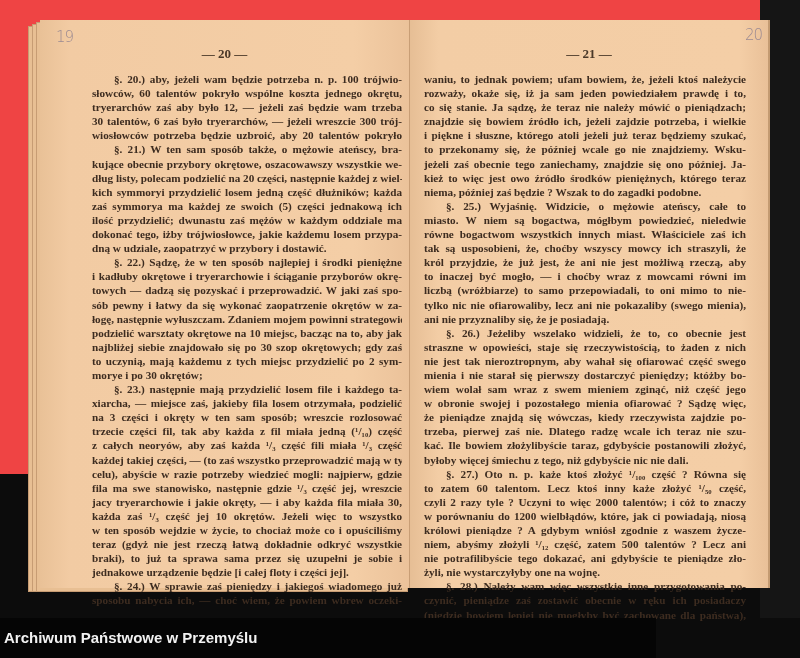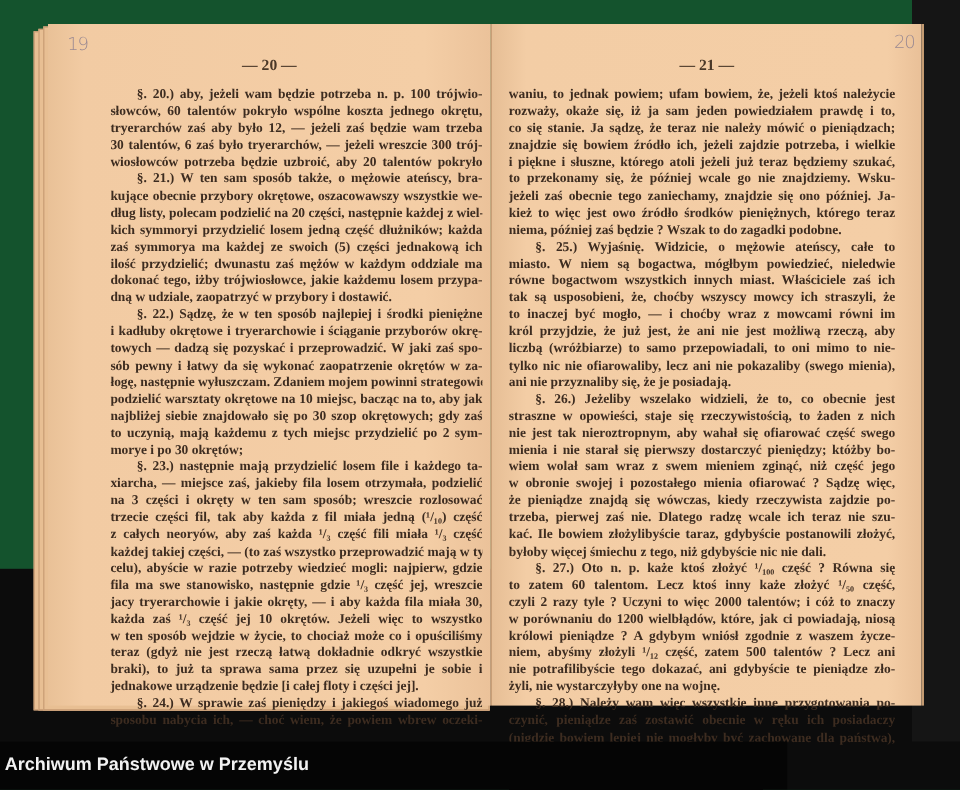--- a/index.html
+++ b/index.html
@@ -1,21 +1,21 @@
 <!DOCTYPE html>
 <html><head>
 <meta charset="utf-8">
 <style>
   * { box-sizing: border-box; margin: 0; padding: 0; }
   html, body { width: 800px; height: 658px; background: #0c0c0c; overflow: hidden; }
   body { position: relative; font-family: "Liberation Serif", serif; }
 
   .scan-area {
     position: absolute; left: 0; top: 0; width: 800px; height: 474px;
-    background: #14532d;
+    background: #ef4444;
   }
   .backdrop-right {
     position: absolute; left: 760px; top: 0; width: 40px; height: 618px; background: #151515;
   }
   
   .edge {
     position: absolute; background: #e8bf93; border: 1px solid #c79c73;
   }
   .edge.e1 { left: 28px; top: 26px; width: 380px; height: 566px; }
   .edge.e2 { left: 32px; top: 24px; width: 376px; height: 568px; }
@@ -130,22 +130,22 @@
         <span class="line">znajdzie się bowiem źródło ich, jeżeli zajdzie potrzeba, i wielkie</span>
         <span class="line">i piękne i słuszne, którego atoli jeżeli już teraz będziemy szukać,</span>
         <span class="line">to przekonamy się, że później wcale go nie znajdziemy. Wsku-</span>
         <span class="line">jeżeli zaś obecnie tego zaniechamy, znajdzie się ono później. Ja-</span>
         <span class="line">kież to więc jest owo źródło środków pieniężnych, którego teraz</span>
         <span class="line last">niema, później zaś będzie ? Wszak to do zagadki podobne.</span>
         <span class="line indent">§. 25.) Wyjaśnię. Widzicie, o mężowie ateńscy, całe to</span>
         <span class="line">miasto. W niem są bogactwa, mógłbym powiedzieć, nieledwie</span>
         <span class="line">równe bogactwom wszystkich innych miast. Właściciele zaś ich</span>
         <span class="line">tak są usposobieni, że, choćby wszyscy mowcy ich straszyli, że</span>
+        <span class="line">król przyjdzie, że już jest, że ani nie jest możliwą rzeczą, aby</span>
         <span class="line">to inaczej być mogło, — i choćby wraz z mowcami równi im</span>
-        <span class="line">król przyjdzie, że już jest, że ani nie jest możliwą rzeczą, aby</span>
         <span class="line">liczbą (wróżbiarze) to samo przepowiadali, to oni mimo to nie-</span>
         <span class="line">tylko nic nie ofiarowaliby, lecz ani nie pokazaliby (swego mienia),</span>
         <span class="line last">ani nie przyznaliby się, że je posiadają.</span>
         <span class="line indent">§. 26.) Jeżeliby wszelako widzieli, że to, co obecnie jest</span>
         <span class="line">straszne w opowieści, staje się rzeczywistością, to żaden z nich</span>
         <span class="line">nie jest tak nieroztropnym, aby wahał się ofiarować część swego</span>
         <span class="line">mienia i nie starał się pierwszy dostarczyć pieniędzy; któżby bo-</span>
         <span class="line">wiem wolał sam wraz z swem mieniem zginąć, niż część jego</span>
         <span class="line">w obronie swojej i pozostałego mienia ofiarować ? Sądzę więc,</span>
         <span class="line">że pieniądze znajdą się wówczas, kiedy rzeczywista zajdzie po-</span>

